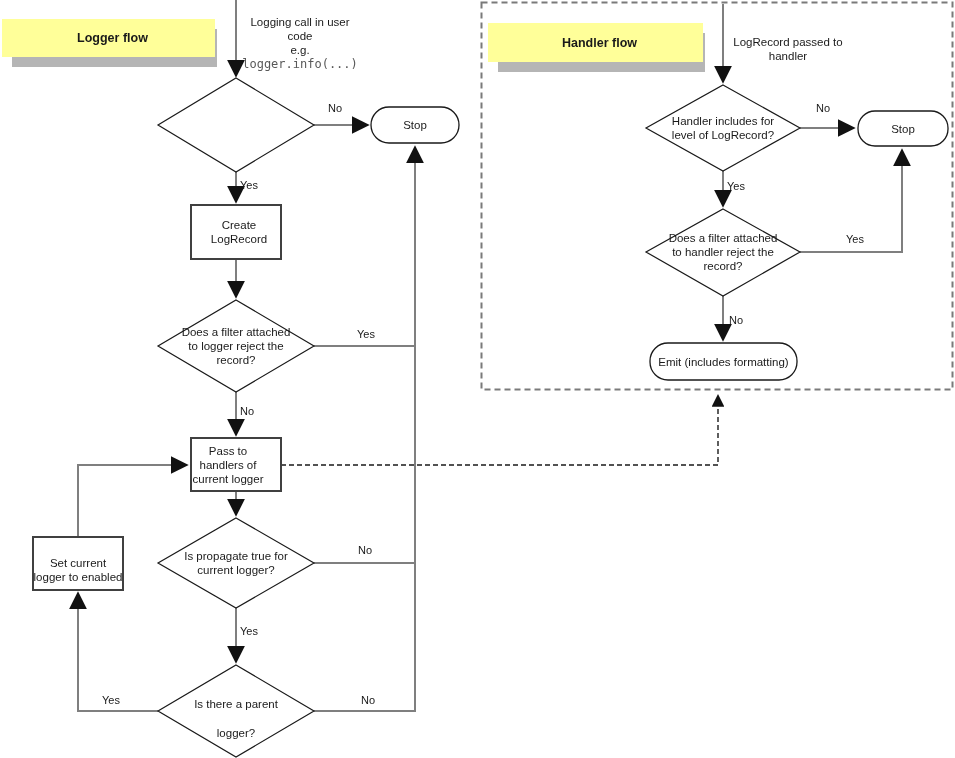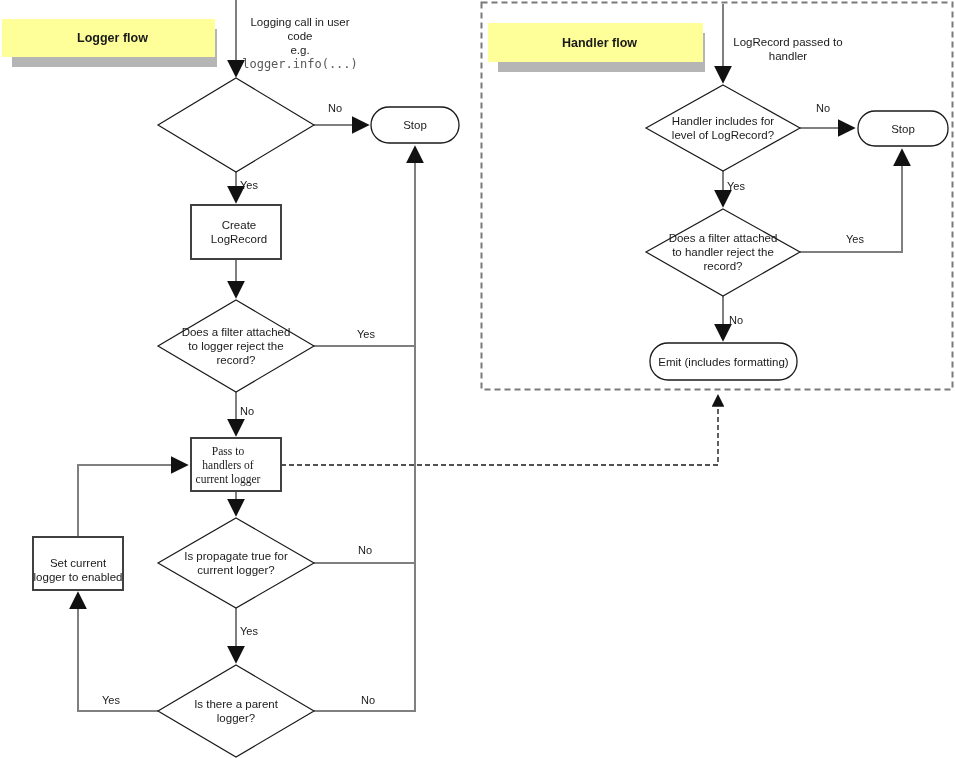--- a/index.html
+++ b/index.html
@@ -111,32 +111,32 @@
     <div>Create</div>
     <div>LogRecord</div>
   </div>
 
   <div class="node-label" style="left:161px;top:325px;width:150px;">
     <div>Does a filter attached</div>
     <div>to logger reject the</div>
     <div>record?</div>
   </div>
 
-  <div class="node-label" style="left:191px;top:438px;width:74px;height:53px;font-family:Liberation Serif, serif;">
+  <div class="node-label" style="left:191px;top:438px;width:74px;height:53px;">
     <div>Pass to</div>
     <div>handlers of</div>
     <div>current logger</div>
   </div>
 
   <div class="node-label" style="left:161px;top:549px;width:150px;">
     <div>Is propagate true for</div>
     <div>current logger?</div>
   </div>
 
-  <div class="node-label" style="left:161px;top:697px;width:150px;">
+  <div class="node-label" style="left:161px;top:697px;width:150px;gap:15px;">
     <div>Is there a parent</div>
     <div>logger?</div>
   </div>
 
   <div class="node-label" style="left:33px;top:537px;width:90px;height:66px;">
     <div>Set current</div>
     <div>logger to enabled</div>
   </div>
 
   <div class="edge-label" style="left:328px;top:102px;">No</div>

